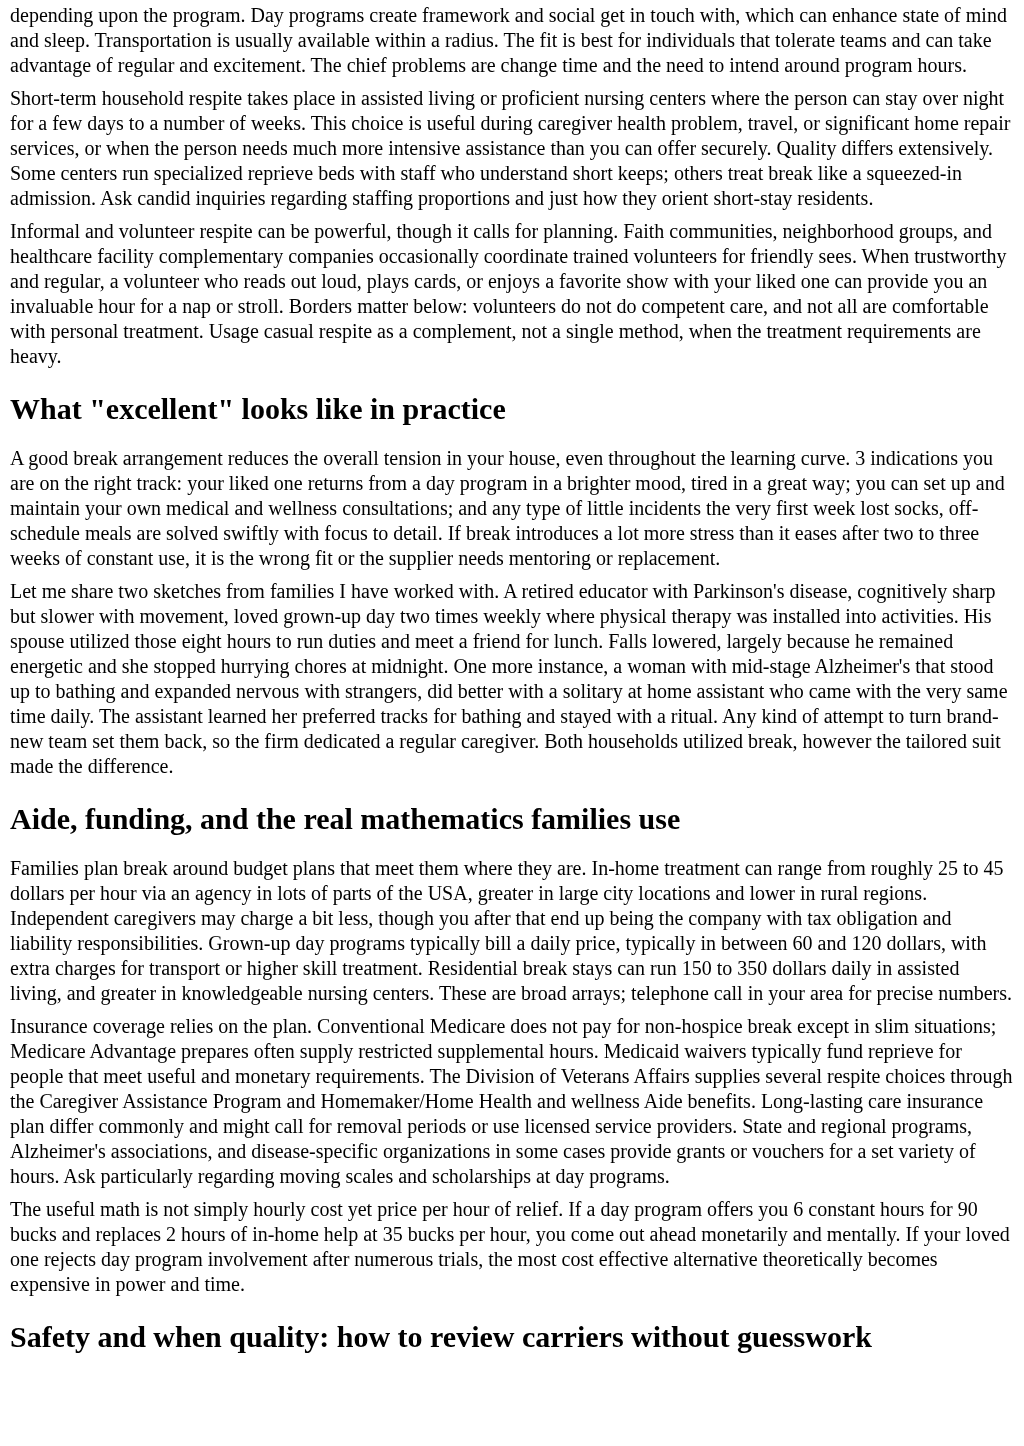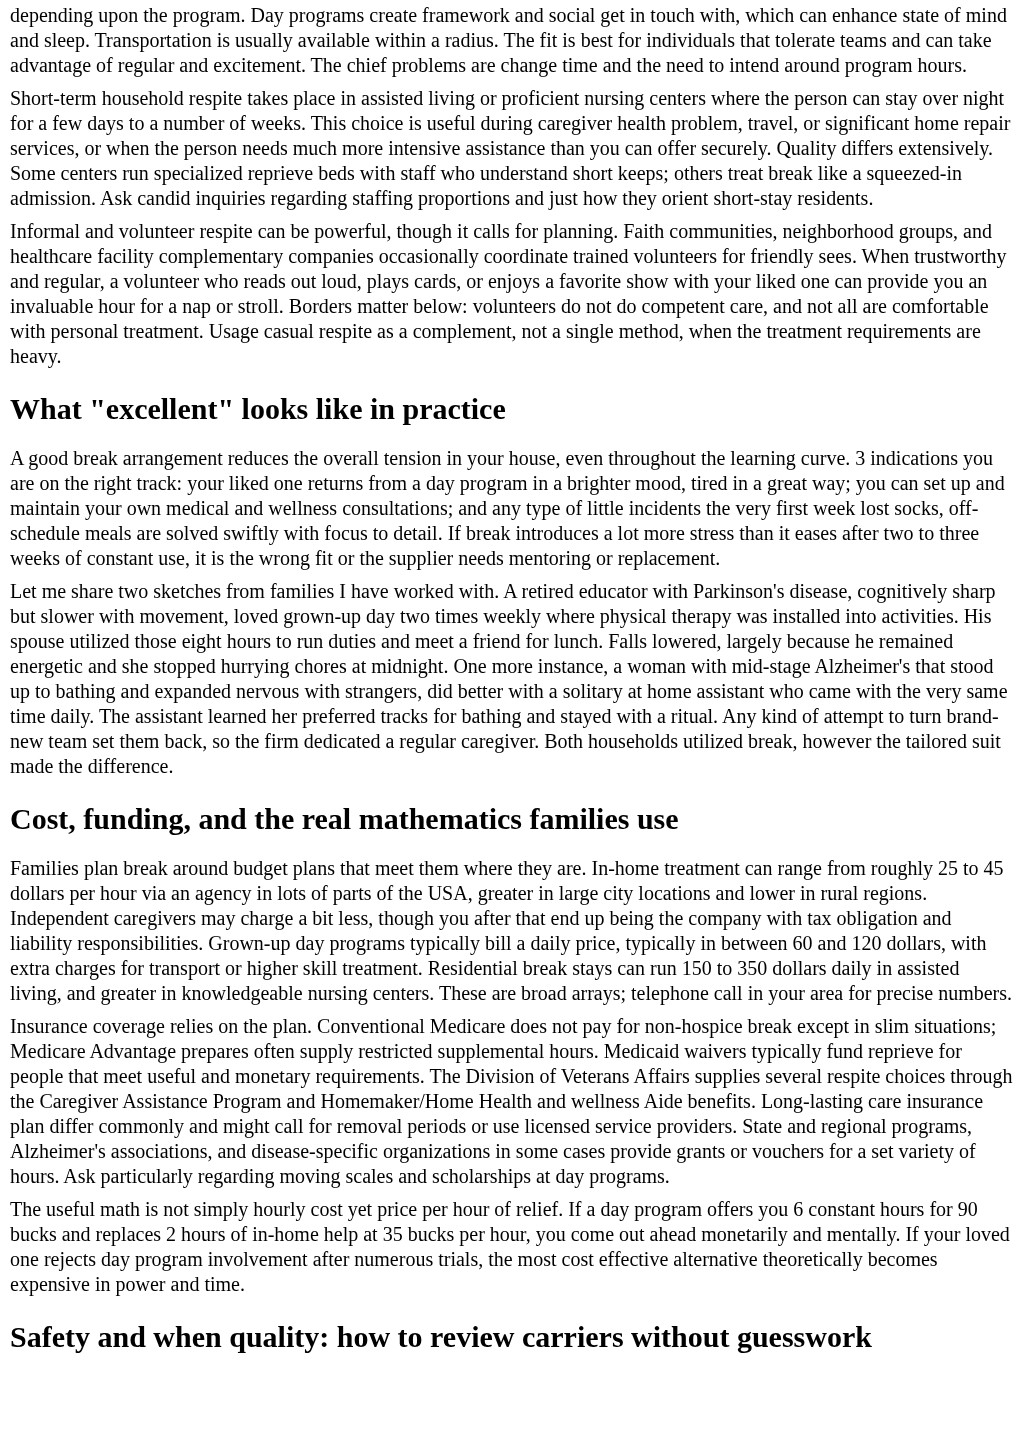--- a/index.html
+++ b/index.html
@@ -39,19 +39,19 @@
 <body>
 
 <div class="viewport">
   <main class="article">
     <p>depending upon the program. Day programs create framework and social get in touch with, which can enhance state of mind and sleep. Transportation is usually available within a radius. The fit is best for individuals that tolerate teams and can take advantage of regular and excitement. The chief problems are change time and the need to intend around program hours.</p>
     <p>Short-term household respite takes place in assisted living or proficient nursing centers where the person can stay over night for a few days to a number of weeks. This choice is useful during caregiver health problem, travel, or significant home repair services, or when the person needs much more intensive assistance than you can offer securely. Quality differs extensively. Some centers run specialized reprieve beds with staff who understand short keeps; others treat break like a squeezed-in admission. Ask candid inquiries regarding staffing proportions and just how they orient short-stay residents.</p>
     <p>Informal and volunteer respite can be powerful, though it calls for planning. Faith communities, neighborhood groups, and healthcare facility complementary companies occasionally coordinate trained volunteers for friendly sees. When trustworthy and regular, a volunteer who reads out loud, plays cards, or enjoys a favorite show with your liked one can provide you an invaluable hour for a nap or stroll. Borders matter below: volunteers do not do competent care, and not all are comfortable with personal treatment. Usage casual respite as a complement, not a single method, when the treatment requirements are heavy.</p>
     <h2>What "excellent" looks like in practice</h2>
     <p>A good break arrangement reduces the overall tension in your house, even throughout the learning curve. 3 indications you are on the right track: your liked one returns from a day program in a brighter mood, tired in a great way; you can set up and maintain your own medical and wellness consultations; and any type of little incidents the very first week lost socks, off-schedule meals are solved swiftly with focus to detail. If break introduces a lot more stress than it eases after two to three weeks of constant use, it is the wrong fit or the supplier needs mentoring or replacement.</p>
     <p>Let me share two sketches from families I have worked with. A retired educator with Parkinson's disease, cognitively sharp but slower with movement, loved grown-up day two times weekly where physical therapy was installed into activities. His spouse utilized those eight hours to run duties and meet a friend for lunch. Falls lowered, largely because he remained energetic and she stopped hurrying chores at midnight. One more instance, a woman with mid-stage Alzheimer's that stood up to bathing and expanded nervous with strangers, did better with a solitary at home assistant who came with the very same time daily. The assistant learned her preferred tracks for bathing and stayed with a ritual. Any kind of attempt to turn brand-new team set them back, so the firm dedicated a regular caregiver. Both households utilized break, however the tailored suit made the difference.</p>
-    <h2>Cost, funding, and the real mathematics families use</h2>
+    <h2>Aide, funding, and the real mathematics families use</h2>
     <p>Families plan break around budget plans that meet them where they are. In-home treatment can range from roughly 25 to 45 dollars per hour via an agency in lots of parts of the USA, greater in large city locations and lower in rural regions. Independent caregivers may charge a bit less, though you after that end up being the company with tax obligation and liability responsibilities. Grown-up day programs typically bill a daily price, typically in between 60 and 120 dollars, with extra charges for transport or higher skill treatment. Residential break stays can run 150 to 350 dollars daily in assisted living, and greater in knowledgeable nursing centers. These are broad arrays; telephone call in your area for precise numbers.</p>
     <p>Insurance coverage relies on the plan. Conventional Medicare does not pay for non-hospice break except in slim situations; Medicare Advantage prepares often supply restricted supplemental hours. Medicaid waivers typically fund reprieve for people that meet useful and monetary requirements. The Division of Veterans Affairs supplies several respite choices through the Caregiver Assistance Program and Homemaker/Home Health and wellness Aide benefits. Long-lasting care insurance plan differ commonly and might call for removal periods or use licensed service providers. State and regional programs, Alzheimer's associations, and disease-specific organizations in some cases provide grants or vouchers for a set variety of hours. Ask particularly regarding moving scales and scholarships at day programs.</p>
     <p>The useful math is not simply hourly cost yet price per hour of relief. If a day program offers you 6 constant hours for 90 bucks and replaces 2 hours of in-home help at 35 bucks per hour, you come out ahead monetarily and mentally. If your loved one rejects day program involvement after numerous trials, the most cost effective alternative theoretically becomes expensive in power and time.</p>
     <h2>Safety and when quality: how to review carriers without guesswork</h2>
   </main>
 </div>
 
 </body></html>

